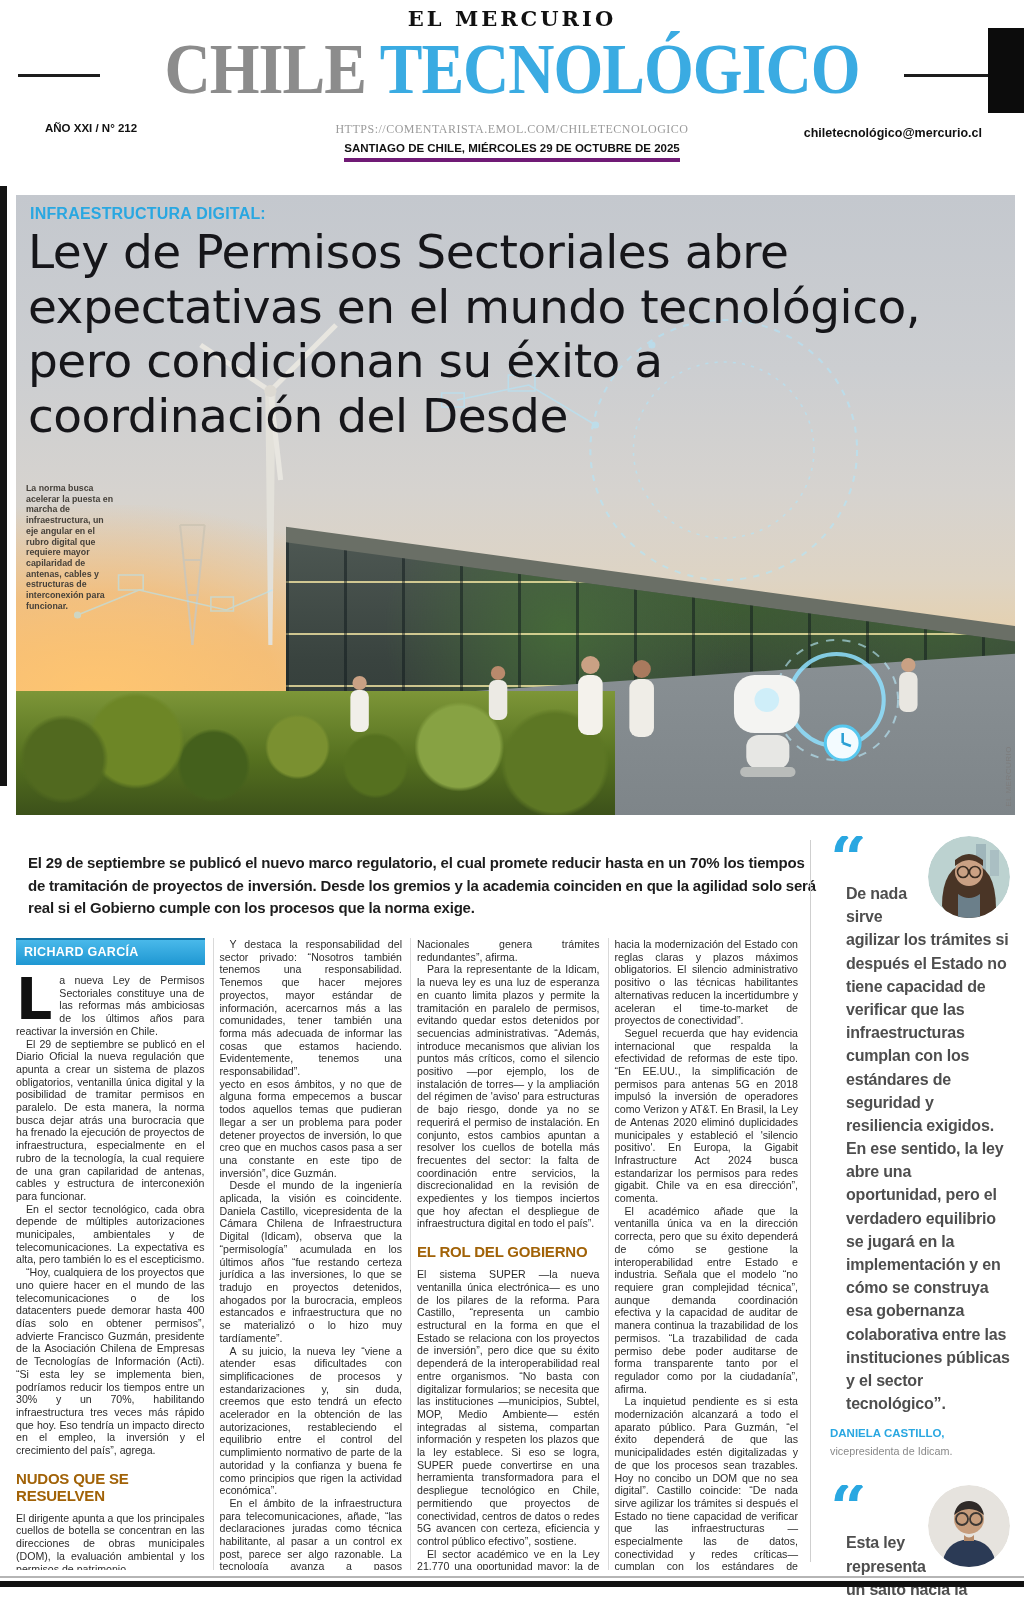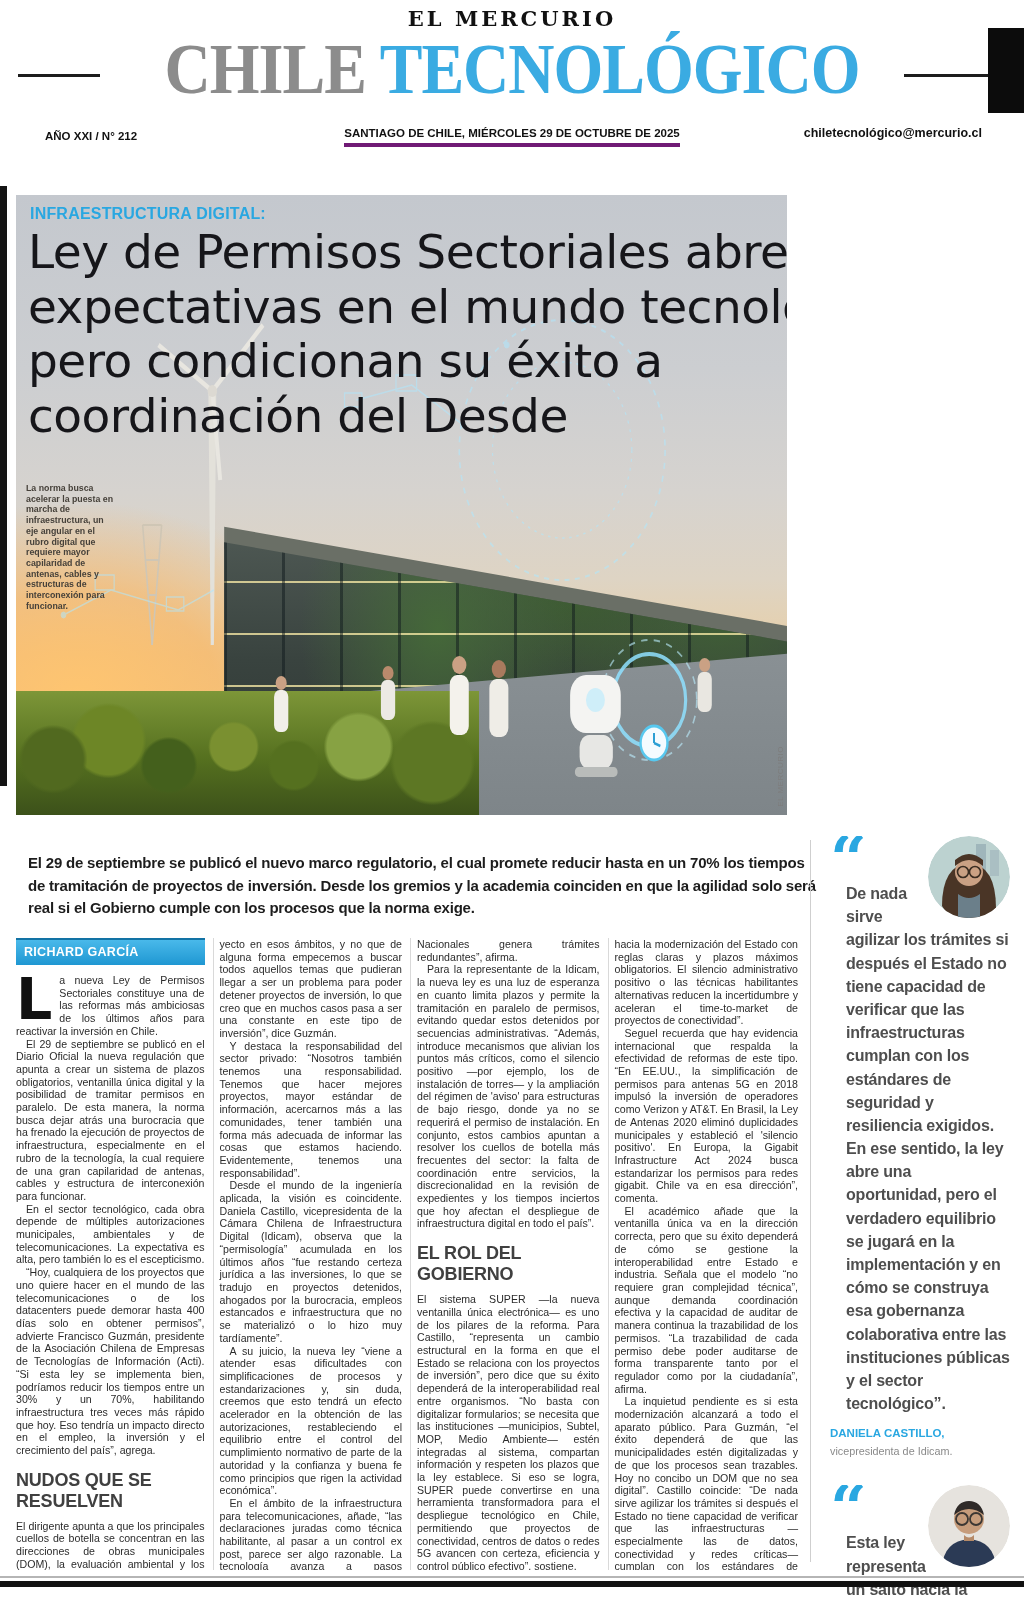--- a/index.html
+++ b/index.html
@@ -13,31 +13,31 @@
   .title-row{position:absolute;top:34px;left:0;width:100%;text-align:center;}
   .paper-title{display:inline-block;font-family:"Liberation Serif","DejaVu Serif",serif;
          font-weight:bold;font-size:64px;line-height:1.0;letter-spacing:-1px;
          transform:scale(1,1.12);transform-origin:center top;white-space:nowrap;}
   .title-gray{color:#8c8c8c;} .title-blue{color:#3aabe2;}
   .dash{position:absolute;top:74px;height:3px;background:#1c1c1c;}
   .dash-left{left:18px;width:82px;} .dash-right{right:20px;width:100px;}
   .corner-block{position:absolute;left:988px;top:28px;width:36px;height:85px;background:#0c0c0c;}
 
   .meta-row{position:absolute;top:122px;left:0;width:100%;height:56px;}
-  .edition{position:absolute;left:45px;top:8px;font-size:11.5px;font-weight:bold;color:#111;}
+  .edition{position:absolute;left:45px;top:0;font-size:11.5px;font-weight:bold;color:#111;}
   .meta-center{position:absolute;left:0;top:0;width:100%;text-align:center;}
   .site-url{font-family:"Liberation Serif","DejaVu Serif",serif;font-size:12px;color:#9b9b9b;
             letter-spacing:.5px;}
   .dateline{display:inline-block;margin-top:5px;font-size:11.5px;font-weight:bold;color:#111;
             border-bottom:4px solid #701a75;padding-bottom:4px;}
   .email{position:absolute;right:42px;top:4px;font-size:12.5px;font-weight:bold;color:#111;}
 
   
   .left-bar{position:absolute;left:0;top:186px;width:7px;height:600px;background:#141414;}
-  .photo{position:absolute;left:16px;top:195px;width:771px;height:620px;overflow:hidden;
+  .photo{position:absolute;left:16px;top:195px;width:999px;height:620px;overflow:hidden;
          background:linear-gradient(180deg,#c4c8ce 0%,#ccced1 28%,#d6d3cf 48%,#ded4c4 62%,#e8cfa6 74%,#edd3a0 84%,#e8cfa8 100%);}
   .sun-glow{position:absolute;left:-8%;top:50%;width:50%;height:55%;
          background:radial-gradient(ellipse at 32% 55%,rgba(255,196,110,.95) 0%,rgba(255,176,80,.55) 38%,rgba(255,176,80,0) 72%);}
   .roof-fascia{position:absolute;left:27%;top:0;width:73%;height:100%;background:#6a6f66;
          clip-path:polygon(0 53.5%,100% 69.5%,100% 73%,0 57%);}
   .building{position:absolute;left:27%;top:0;width:73%;height:100%;
          clip-path:polygon(0 56%,100% 72%,100% 100%,0 100%);
          background:
            repeating-linear-gradient(90deg,rgba(15,25,28,.50) 0 3px,rgba(0,0,0,0) 3px 58px),
            repeating-linear-gradient(180deg,rgba(255,244,190,.0) 0 22px,rgba(255,240,170,.75) 22px 24px,rgba(255,244,190,0) 24px 52px),
@@ -82,21 +82,21 @@
   .col:first-child{padding-left:0;}
   .byline-box{height:25px;line-height:25px;margin:0 0 9px 0;padding-left:8px;
         background:linear-gradient(180deg,#49b9ea 0%,#1f97d2 100%);
         border-top:2px solid #1273a5;
         color:#fff;font-weight:bold;font-size:12.5px;letter-spacing:.3px;}
   .para{margin:0;font-size:10.6px;line-height:1.2;text-align:justify;color:#2b2b2b;
         text-indent:10px;}
   .para.first,.para.cont{text-indent:0;}
   .dropcap{float:left;font-family:"DejaVu Sans",sans-serif;font-weight:bold;
         font-size:57px;line-height:46px;padding:2px 7px 0 0;color:#111;}
-  .subhead{margin:13px 0 8px 0;font-size:18px;font-weight:bold;color:#404040;
+  .subhead{margin:13px 0 8px 0;font-size:15px;font-weight:bold;color:#a16207;
         letter-spacing:-.2px;}
 
   
   .sidebar-rule{position:absolute;left:810px;top:840px;width:1px;height:722px;background:#cfcfcf;}
   .sidebar{position:absolute;left:830px;top:836px;width:180px;}
   .quote{margin-bottom:26px;overflow:hidden;}
   .avatar{float:right;width:82px;height:82px;border-radius:50%;overflow:hidden;
           shape-outside:circle(50%);margin:0 0 6px 8px;}
   .qicon{font-family:"DejaVu Serif","Liberation Serif",serif;font-weight:bold;
          font-size:64px;line-height:.72;color:#29a7e1;height:42px;}
@@ -117,20 +117,21 @@
   <div class="brand">EL MERCURIO</div>
   <div class="dash dash-left"></div>
   <div class="dash dash-right"></div>
   <div class="corner-block"></div>
   <div class="title-row">
     <span class="paper-title"><span class="title-gray">CHILE</span> <span class="title-blue">TECNOLÓGICO</span></span>
   </div>
   <div class="meta-row">
     <div class="edition">AÑO XXI / N° 212</div>
     <div class="meta-center">
+      <div class="site-url">HTTPS://COMENTARISTA.EMOL.COM/CHILETECNOLOGICO</div>
       <div class="dateline">SANTIAGO DE CHILE, MIÉRCOLES 29 DE OCTUBRE DE 2025</div>
     </div>
     <div class="email">chiletecnológico@mercurio.cl</div>
   </div>
 
   <div class="left-bar"></div>
   <div class="photo">
     <div class="sun-glow"></div>
     <div class="roof-fascia"></div>
     <div class="building"></div>
@@ -221,22 +222,22 @@
       <div class="byline-box">RICHARD GARCÍA</div>
       <p class="para first"><span class="dropcap">L</span><span>a nueva Ley de Permisos Sectoriales constituye una de las reformas más ambiciosas de los últimos años para reactivar la inversión en Chile.</span></p>
       <p class="para">El 29 de septiembre se publicó en el Diario Oficial la nueva regulación que apunta a crear un sistema de plazos obligatorios, ventanilla única digital y la posibilidad de tramitar permisos en paralelo. De esta manera, la norma busca dejar atrás una burocracia que ha frenado la ejecución de proyectos de infraestructura, especialmente en el rubro de la tecnología, la cual requiere de una gran capilaridad de antenas, cables y estructura de interconexión para funcionar.</p>
       <p class="para">En el sector tecnológico, cada obra depende de múltiples autorizaciones municipales, ambientales y de telecomunicaciones. La expectativa es alta, pero también lo es el escepticismo.</p>
       <p class="para">“Hoy, cualquiera de los proyectos que uno quiere hacer en el mundo de las telecomunicaciones o de los datacenters puede demorar hasta 400 días solo en obtener permisos”, advierte Francisco Guzmán, presidente de la Asociación Chilena de Empresas de Tecnologías de Información (Acti). “Si esta ley se implementa bien, podríamos reducir los tiempos entre un 30% y un 70%, habilitando infraestructura tres veces más rápido que hoy. Eso tendría un impacto directo en el empleo, la inversión y el crecimiento del país”, agrega.</p>
       <h3 class="subhead">NUDOS QUE SE RESUELVEN</h3>
       <p class="para first">El dirigente apunta a que los principales cuellos de botella se concentran en las direcciones de obras municipales (DOM), la evaluación ambiental y los permisos de patrimonio.</p>
 
     </div>
     <div class="col">
+      <p class="para">Y destaca la responsabilidad del sector privado: “Nosotros también tenemos una responsabilidad. Tenemos que hacer mejores proyectos, mayor estándar de información, acercarnos más a las comunidades, tener también una forma más adecuada de informar las cosas que estamos haciendo. Evidentemente, tenemos una responsabilidad”.</p>
       <p class="para cont">yecto en esos ámbitos, y no que de alguna forma empecemos a buscar todos aquellos temas que pudieran llegar a ser un problema para poder detener proyectos de inversión, lo que creo que en muchos casos pasa a ser una constante en este tipo de inversión”, dice Guzmán.</p>
-      <p class="para">Y destaca la responsabilidad del sector privado: “Nosotros también tenemos una responsabilidad. Tenemos que hacer mejores proyectos, mayor estándar de información, acercarnos más a las comunidades, tener también una forma más adecuada de informar las cosas que estamos haciendo. Evidentemente, tenemos una responsabilidad”.</p>
       <p class="para">Desde el mundo de la ingeniería aplicada, la visión es coincidente. Daniela Castillo, vicepresidenta de la Cámara Chilena de Infraestructura Digital (Idicam), observa que la “permisología” acumulada en los últimos años “fue restando certeza jurídica a las inversiones, lo que se tradujo en proyectos detenidos, ahogados por la burocracia, empleos estancados e infraestructura que no se materializó o lo hizo muy tardíamente”.</p>
       <p class="para">A su juicio, la nueva ley “viene a atender esas dificultades con simplificaciones de procesos y estandarizaciones y, sin duda, creemos que esto tendrá un efecto acelerador en la obtención de las autorizaciones, restableciendo el equilibrio entre el control del cumplimiento normativo de parte de la autoridad y la confianza y buena fe como principios que rigen la actividad económica”.</p>
       <p class="para">En el ámbito de la infraestructura para telecomunicaciones, añade, “las declaraciones juradas como técnica habilitante, al pasar a un control ex post, parece ser algo razonable. La tecnología avanza a pasos agigantados; los permisos no pueden ser el obstáculo para que la conectividad llegue a todos los rincones, sobre todo considerando que la única seguridad es que el consumo de datos va en progresivo aumento”.</p>
 
     </div>
     <div class="col">
       <p class="para cont">Nacionales genera trámites redundantes”, afirma.</p>
       <p class="para">Para la representante de la Idicam, la nueva ley es una luz de esperanza en cuanto limita plazos y permite la tramitación en paralelo de permisos, evitando quedar estos detenidos por secuencias administrativas. “Además, introduce mecanismos que alivian los puntos más críticos, como el silencio positivo —por ejemplo, los de instalación de torres— y la ampliación del régimen de 'aviso' para estructuras de bajo riesgo, donde ya no se requerirá el permiso de instalación. En conjunto, estos cambios apuntan a resolver los cuellos de botella más frecuentes del sector: la falta de coordinación entre servicios, la discrecionalidad en la revisión de expedientes y los tiempos inciertos que hoy afectan el despliegue de infraestructura digital en todo el país”.</p>
       <h3 class="subhead">EL ROL DEL GOBIERNO</h3>
       <p class="para first">El sistema SUPER —la nueva ventanilla única electrónica— es uno de los pilares de la reforma. Para Castillo, “representa un cambio estructural en la forma en que el Estado se relaciona con los proyectos de inversión”, pero dice que su éxito dependerá de la interoperabilidad real entre organismos. “No basta con digitalizar formularios; se necesita que las instituciones —municipios, Subtel, MOP, Medio Ambiente— estén integradas al sistema, compartan información y respeten los plazos que la ley establece. Si eso se logra, SUPER puede convertirse en una herramienta transformadora para el despliegue tecnológico en Chile, permitiendo que proyectos de conectividad, centros de datos o redes 5G avancen con certeza, eficiencia y control público efectivo”, sostiene.</p>

